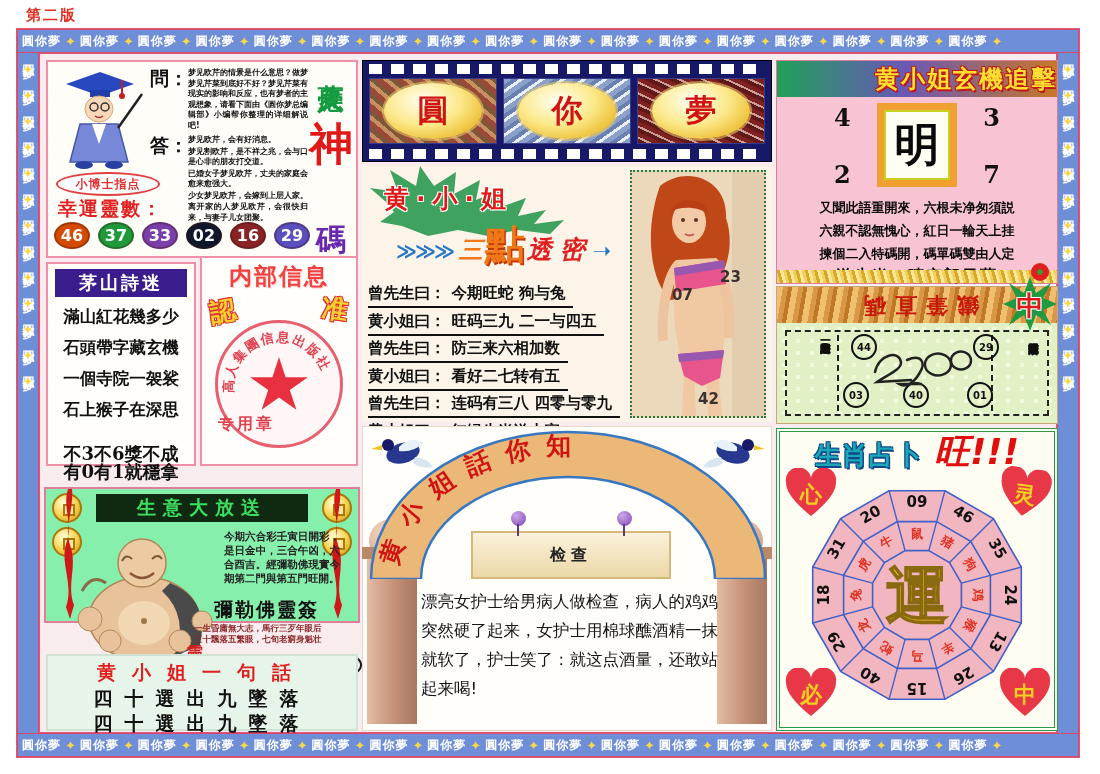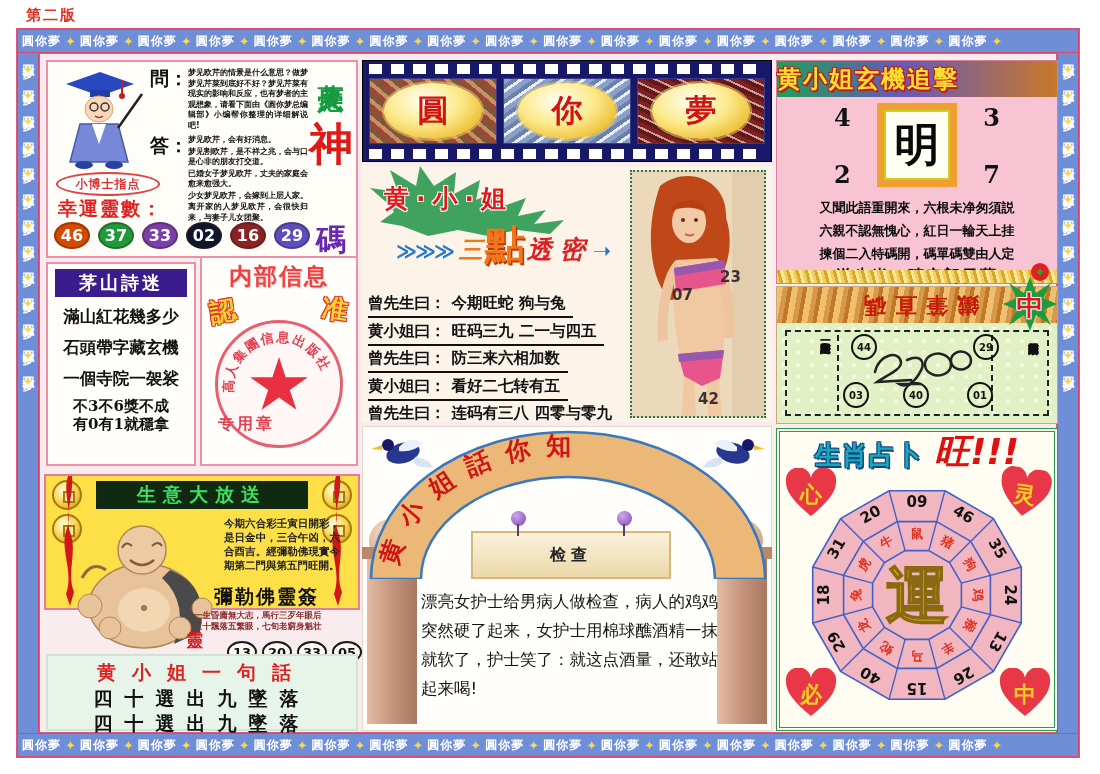--- a/index.html
+++ b/index.html
@@ -39,37 +39,37 @@
   .side-strip{position:absolute;right:0px;top:2px;width:50px;height:192px;display:flex;flex-direction:column;align-items:center;justify-content:space-between;font-weight:900;}
   .s-green{color:#159a40;font-size:26px;writing-mode:vertical-rl;text-orientation:upright;line-height:30px;}
   .s-red{color:#e01818;font-size:44px;line-height:46px;}
   .s-purple{color:#6a28b0;font-size:30px;line-height:32px;}
 
   
   .maoshan{left:6px;top:208px;width:150px;height:204px;background:#fffefa;border:2px solid #f090a8;text-align:center;}
   .mao-title{margin:5px auto 2px;width:132px;height:28px;background:#3a1c8c;color:#fff;font-size:18px;font-weight:bold;
              letter-spacing:3px;display:flex;align-items:center;justify-content:center;}
   #mao-lines{font-family:"DejaVu Serif",serif;font-weight:bold;font-size:16.5px;line-height:31px;color:#111;margin-top:4px;}
-  #mao-hints{font-family:"DejaVu Serif",serif;font-weight:bold;font-size:15px;line-height:18px;color:#111;margin-top:3px;}
+  #mao-hints{font-family:"DejaVu Serif",serif;font-weight:bold;font-size:18px;line-height:18px;color:#111;margin-top:20px;}
 
   
   .internal{left:160px;top:202px;width:158px;height:210px;background:#fffefa;border:2px solid #f090a8;}
   .int-title{text-align:center;margin-top:3px;font-size:23px;font-weight:900;color:#f04040;letter-spacing:2px;
              text-shadow:1px 1px 0 #ffd0d0;}
   .seal-char{position:absolute;font-size:26px;font-weight:900;color:#f5d230;text-shadow:1px 1px 0 #e03030,-1px -1px 0 #e03030,1px -1px 0 #e03030,-1px 1px 0 #e03030;}
   .seal-l{left:8px;top:36px;transform:rotate(-10deg);}
   .seal-r{right:8px;top:34px;transform:rotate(8deg);}
   .stamp{position:absolute;left:50%;transform:translateX(-50%);top:62px;width:128px;height:128px;border-radius:50%;
          border:3px solid #e86070;box-sizing:border-box;background:rgba(255,240,242,.5);}
   .star{position:absolute;left:50%;top:34px;transform:translateX(-50%);width:60px;height:58px;background:#e83040;
         clip-path:polygon(50% 0,61% 35%,98% 35%,68% 57%,79% 91%,50% 70%,21% 91%,32% 57%,2% 35%,39% 35%);}
   .stamp-bottom{position:absolute;left:0;right:0;bottom:10px;text-align:left;color:#e04050;font-size:16px;font-weight:bold;letter-spacing:3px;}
 
   
-  .business{left:4px;top:420px;width:316px;height:136px;background:#fde047;border:2px solid #e08098;}
+  .business{left:4px;top:433px;width:316px;height:136px;background:#86efac;border:2px solid #e08098;}
   .coin{position:absolute;width:30px;height:30px;border-radius:50%;
         background:radial-gradient(circle at 38% 32%,#fff8c0 10%,#f5cf4a 55%,#c89018 100%);
         border:2px solid #a87808;box-sizing:border-box;}
   .coin::after{content:"";position:absolute;left:9px;top:9px;width:8px;height:8px;border:2px solid #a87808;background:#f8e8a0;}
   .ribbon{position:absolute;top:0;width:16px;height:130px;}
   .biz-title-bar{position:absolute;left:50%;transform:translateX(-50%);top:5px;width:212px;height:28px;background:#0f2a10;
                  display:flex;align-items:center;justify-content:center;}
   .biz-title-bar span{color:#3ce060;font-size:19px;font-weight:bold;letter-spacing:7px;}
   .biz-text{position:absolute;left:178px;top:40px;width:116px;font-size:10.5px;font-weight:bold;line-height:14px;color:#222;text-align:justify;}
   .sign-title{position:absolute;left:168px;top:108px;font-size:19px;font-weight:900;color:#111;letter-spacing:2px;}
@@ -102,21 +102,21 @@
   .threepts{left:322px;top:112px;width:410px;height:256px;background:#fcf4e9;}
   .tp-burst{position:absolute;left:6px;top:0px;}
   .tp-name{position:absolute;left:22px;top:16px;font-size:25px;font-weight:900;color:#e01818;letter-spacing:7px;
            text-shadow:1px 1px 0 #fff,-1px -1px 0 #fff,1px -1px 0 #fff,-1px 1px 0 #fff;}
   .tp-arrowrow{position:absolute;left:34px;top:58px;display:flex;align-items:baseline;}
   .tp-chev{color:#2878c8;font-size:20px;font-weight:bold;letter-spacing:-2px;}
   .tp-three{color:#f07818;font-size:24px;font-weight:900;font-style:italic;margin-left:6px;}
   .tp-dian{color:#f07818;font-size:40px;font-weight:900;line-height:40px;margin:0 2px;text-shadow:1.5px 1.5px 0 #c03808;}
   .tp-toumi{color:#e02020;font-size:25px;font-weight:900;font-style:italic;letter-spacing:8px;}
   .tp-endarrow{color:#2878c8;font-size:22px;font-weight:bold;}
-  #tp-lines{position:absolute;left:6px;top:126px;}
+  #tp-lines{position:absolute;left:6px;top:116px;}
   .tp-line{font-family:"DejaVu Serif",serif;font-size:15.5px;font-weight:bold;color:#111;
            border-bottom:2px solid #111;padding:1px 8px 2px 0;margin-bottom:1.5px;width:max-content;}
   .tp-line .spk{margin-right:6px;}
   .photo{position:absolute;left:268px;top:4px;width:136px;height:248px;border:2px dotted #2a7a40;box-sizing:border-box;background:#ecd9bc;}
   .photo-num{position:absolute;font-size:15px;font-weight:bold;color:#3a3030;}
 
   
   .tells{left:322px;top:372px;width:410px;height:305px;background:#fffefb;border:1px solid #e8d8c8;}
   .arch-svg{position:absolute;left:0;top:0;}
   .pillar{position:absolute;width:50px;top:128px;bottom:6px;background:linear-gradient(90deg,#e4bca4,#c49078 55%,#a87860);}
@@ -127,21 +127,21 @@
   .pin{position:absolute;width:15px;height:15px;border-radius:50%;background:radial-gradient(circle at 35% 30%,#cca8ec,#7e44ae);top:84px;z-index:4;}
   .pin::after{content:"";position:absolute;left:6px;top:13px;width:2px;height:12px;background:#5a3a80;}
   .pin-l{left:148px;} .pin-r{left:254px;}
   .sign{position:absolute;left:108px;top:104px;width:196px;height:44px;z-index:3;
         background:linear-gradient(#faf2dc,#ecd8a8);border:2px solid #d8b878;
         display:flex;align-items:center;justify-content:center;font-size:16px;font-weight:bold;color:#222;letter-spacing:5px;}
   .joke{position:absolute;left:58px;top:160px;width:300px;font-size:16.5px;line-height:29px;color:#151515;z-index:3;}
 
   
   .xuanji{left:736px;top:6px;width:282px;height:224px;border:1px solid #d88098;background:#f8c4d4;}
-  .xj-title{height:36px;background:linear-gradient(90deg,#20a058,#6858b8 45%,#c87828);display:flex;align-items:center;justify-content:flex-start;}
+  .xj-title{height:36px;background:linear-gradient(90deg,#20a058,#6858b8 45%,#c87828);display:flex;align-items:center;justify-content:flex-end;}
   .xj-title span{font-size:24px;font-weight:900;color:#ffe030;letter-spacing:2px;
                  text-shadow:1.5px 1.5px 0 #c01818,-1px -1px 0 #c01818,1px -1px 0 #c01818,-1px 1px 0 #c01818;}
   .ming-wrap{position:relative;margin:6px auto 0;width:210px;height:86px;}
   .ming-box{position:absolute;left:50%;top:0;transform:translateX(-50%);width:80px;height:84px;background:#f0a030;padding:7px;box-sizing:border-box;}
   .ming-inner{width:100%;height:100%;background:#fffef2;border:2px solid #c8d020;box-sizing:border-box;
               display:flex;align-items:center;justify-content:center;font-size:45px;font-weight:900;color:#0a0a0a;}
   .cn{position:absolute;font-size:24px;font-weight:bold;font-family:"DejaVu Serif",serif;color:#111;}
   .cn-tl{left:22px;top:0px;} .cn-tr{right:22px;top:0px;} .cn-bl{left:22px;bottom:0px;} .cn-br{right:22px;bottom:0px;}
   #xj-poem{margin-top:7px;text-align:center;font-size:13px;font-weight:900;line-height:23px;color:#0a0a0a;}
   .xj-zodiac{text-align:center;font-size:16px;font-weight:900;margin-top:1px;letter-spacing:2px;color:#0a0a0a;}
@@ -368,20 +368,21 @@
           <span class="s-purple">碼</span>
         </div>
       </div>
 
       <div class="panel maoshan">
         <div class="mao-title">茅山詩迷</div>
         <div id="mao-lines">
             <div>滿山紅花幾多少</div>
             <div>石頭帶字藏玄機</div>
             <div>一個寺院一袈裟</div>
+            <div>石上猴子在深思</div>
           </div>
         <div id="mao-hints">
             <div>不3不6獎不成</div>
             <div>有0有1就穩拿</div>
           </div>
       </div>
 
       <div class="panel internal">
         <div class="int-title">内部信息</div>
         <span class="seal-char seal-l">認</span>

